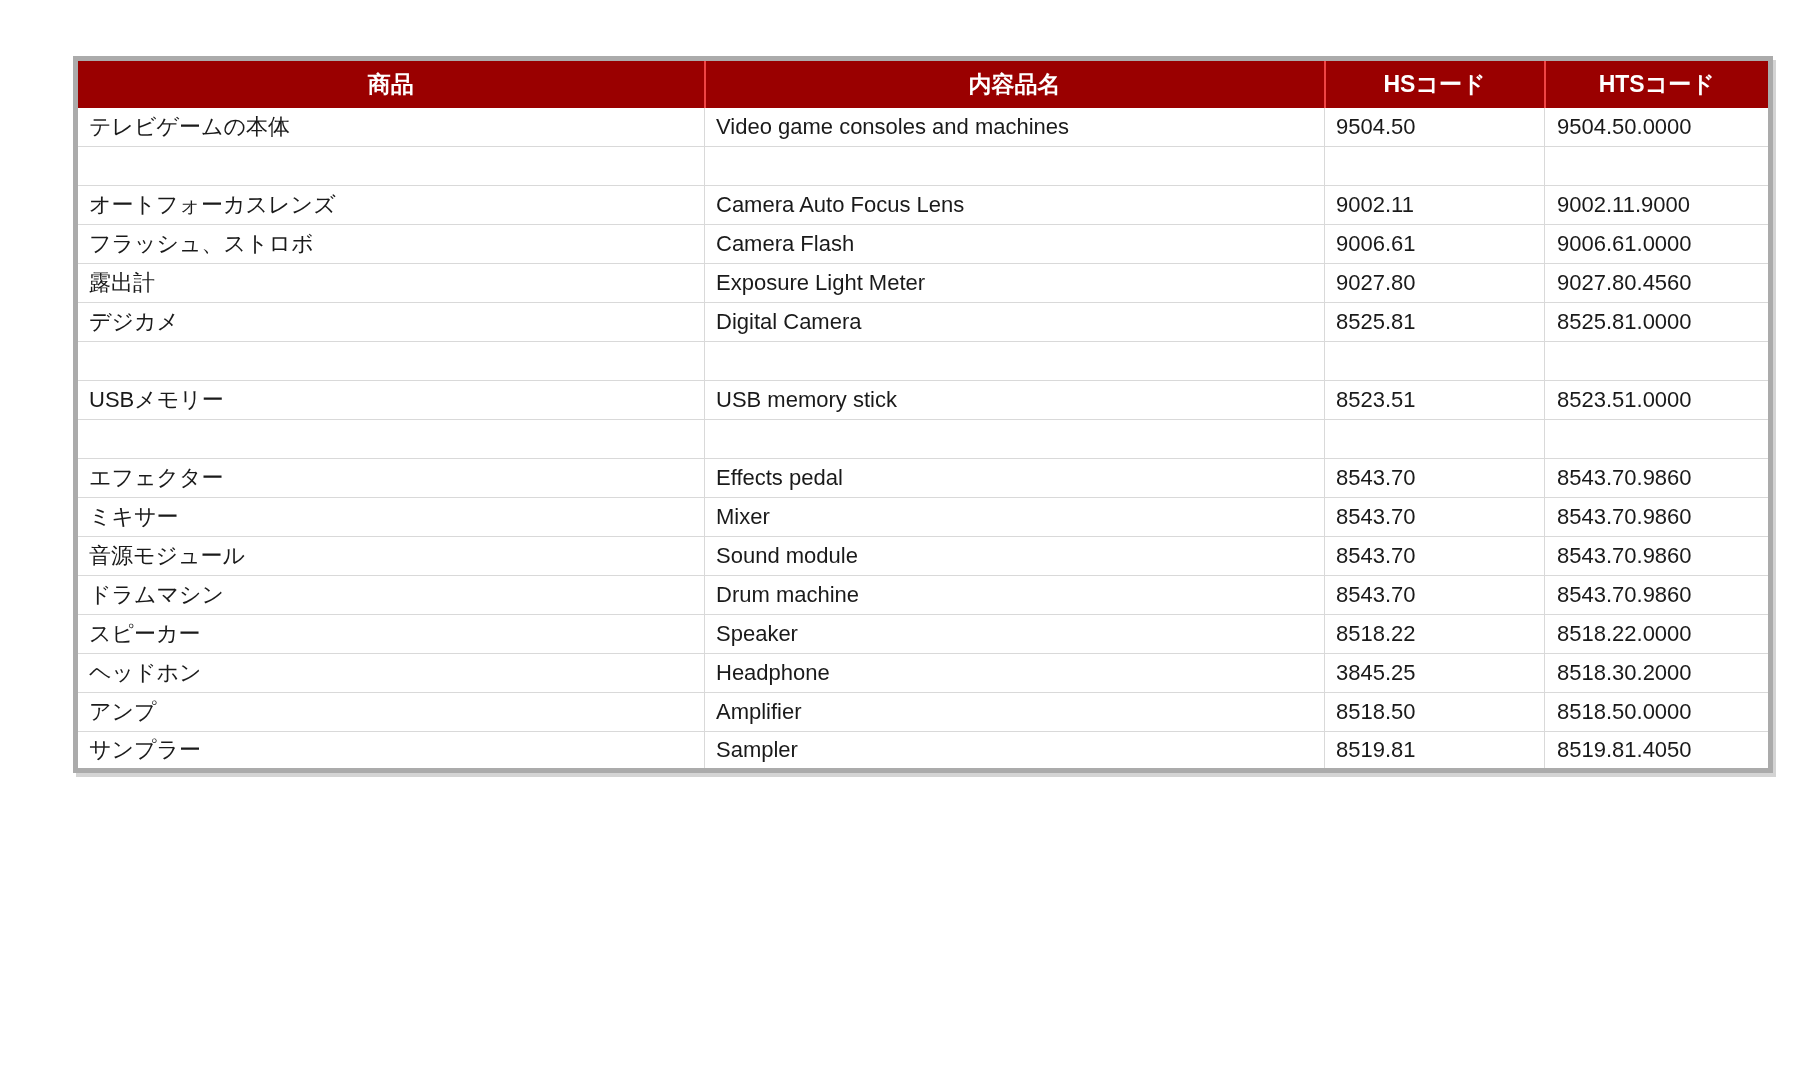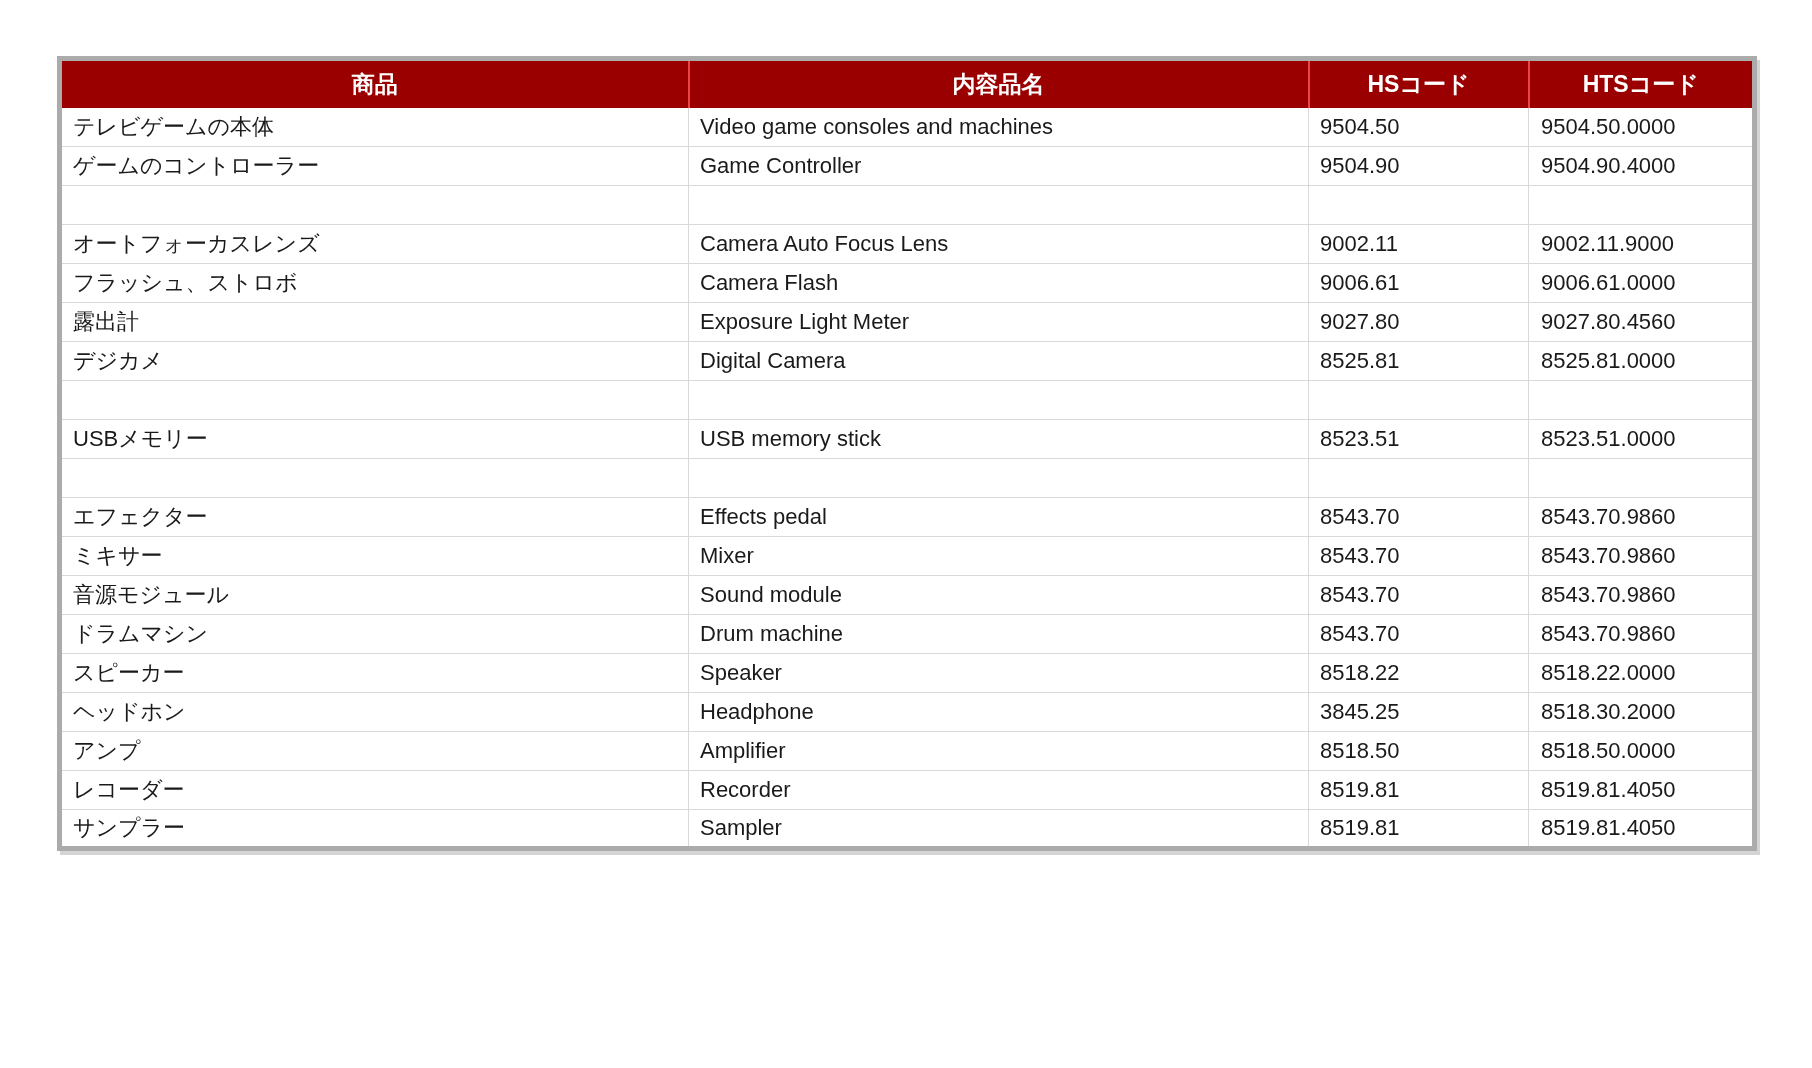--- a/index.html
+++ b/index.html
@@ -14,20 +14,21 @@
     left: 57px;
     top: 56px;
   }
   table.hs-table {
     border-collapse: collapse;
     table-layout: fixed;
     width: 1695px;
     background: #a21caf;
     border: 5px solid var(--outer-border, #ABABAB);
     box-shadow: 3px 4px 0 rgba(160,160,160,0.45);
+    margin-left: 16px;
   }
   table.hs-table thead th {
     background: var(--header-bg, #9A0000);
     color: var(--header-text, #FFFFFF);
     font-weight: bold;
     font-size: 23px;
     height: 49px;
     text-align: center;
     vertical-align: middle;
     border-left: 2px solid #ef4444;
@@ -67,26 +68,20 @@
         <th>HSコード</th>
         <th>HTSコード</th>
       </tr>
     </thead>
     <tbody id="table-body">
         <tr>
           <td>テレビゲームの本体</td>
           <td>Video game consoles and machines</td>
           <td>9504.50</td>
           <td>9504.50.0000</td>
-        </tr>
-        <tr>
-          <td>ゲームのコントローラー</td>
-          <td>Game Controller</td>
-          <td>9504.90</td>
-          <td>9504.90.4000</td>
         </tr>
         <tr>
           <td></td>
           <td></td>
           <td></td>
           <td></td>
         </tr>
         <tr>
           <td>オートフォーカスレンズ</td>
           <td>Camera Auto Focus Lens</td>
@@ -165,26 +160,20 @@
           <td>3845.25</td>
           <td>8518.30.2000</td>
         </tr>
         <tr>
           <td>アンプ</td>
           <td>Amplifier</td>
           <td>8518.50</td>
           <td>8518.50.0000</td>
         </tr>
         <tr>
-          <td>レコーダー</td>
-          <td>Recorder</td>
-          <td>8519.81</td>
-          <td>8519.81.4050</td>
-        </tr>
-        <tr>
           <td>サンプラー</td>
           <td>Sampler</td>
           <td>8519.81</td>
           <td>8519.81.4050</td>
         </tr>
       </tbody>
   </table>
 </div>
 
 </body></html>

